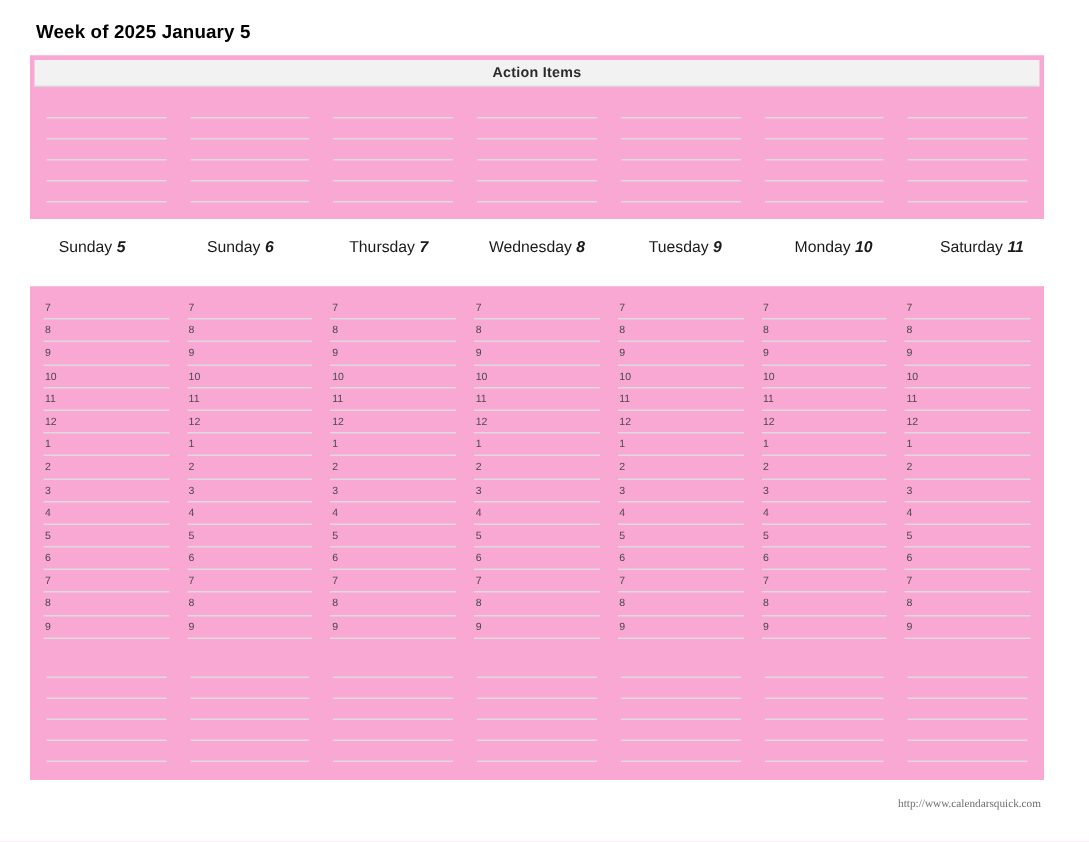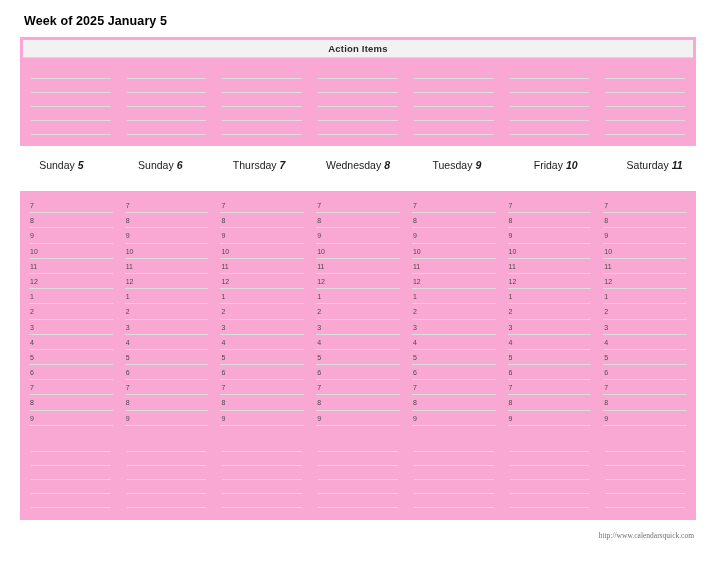--- a/index.html
+++ b/index.html
@@ -176,21 +176,21 @@
         </div>
       </div>
   </div>
 
   <div class="dayrow" id="day-row">
       <div class="daycell"><span class="dname">Sunday</span><span class="dnum">5</span></div>
       <div class="daycell"><span class="dname">Sunday</span><span class="dnum">6</span></div>
       <div class="daycell"><span class="dname">Thursday</span><span class="dnum">7</span></div>
       <div class="daycell"><span class="dname">Wednesday</span><span class="dnum">8</span></div>
       <div class="daycell"><span class="dname">Tuesday</span><span class="dnum">9</span></div>
-      <div class="daycell"><span class="dname">Friday</span><span class="dnum">10</span></div>
+      <div class="daycell"><span class="dname">Monday</span><span class="dnum">10</span></div>
       <div class="daycell"><span class="dname">Saturday</span><span class="dnum">11</span></div>
     </div>
 
   <div class="panel">
     <div class="appt-cols" id="appt-cols">
         <div class="appt-col">
           <div class="hourline">7</div>
           <div class="hourline">8</div>
           <div class="hourline">9</div>
           <div class="hourline">10</div>

